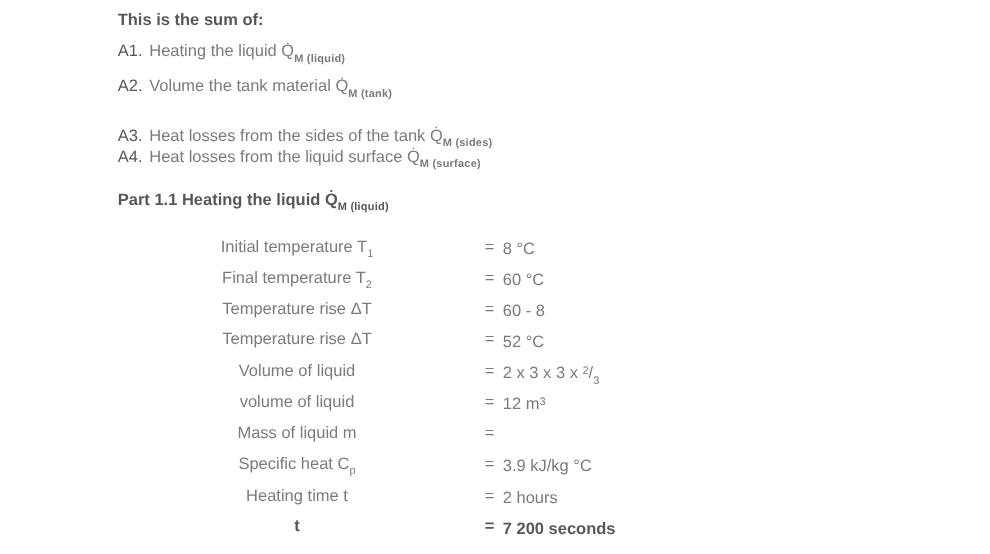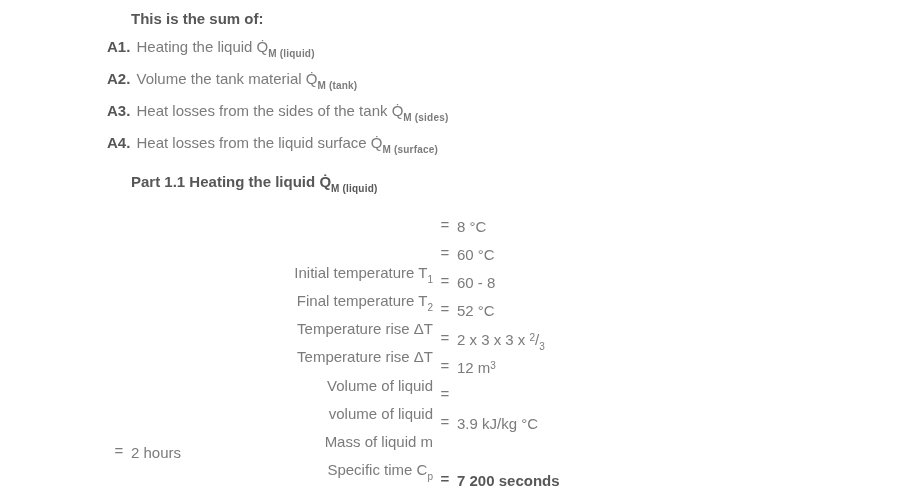--- a/index.html
+++ b/index.html
@@ -2,26 +2,26 @@
 <html><head>
 <meta charset="utf-8">
 <style>
   html, body { margin:0; padding:0; background:#ffffff; }
   .page {
     position:relative; width:900px; height:504px; background:#ffffff;
     font-family:"Liberation Sans","DejaVu Sans",sans-serif;
     font-size:15px; color:#7b7b7b; overflow:hidden;
   }
   .line { position:absolute; left:107px; line-height:19px; white-space:nowrap; }
-  .bold { font-weight:bold; color:#575757;margin-left:24px; }
-  .prefix { font-weight:bold; color:#575757; margin-right:2px; }
+  .bold { font-weight:bold; color:#575757; }
+  .prefix { font-weight:normal; color:#575757; margin-right:2px; }
   .qsub { font-size:10px; font-weight:bold; vertical-align:-5px; letter-spacing:0.2px; }
   .part-heading .qsub { color:#575757; }
   .eq-row { position:absolute; left:107px; display:flex; line-height:19px; white-space:nowrap; }
-  .eq-label { display:inline-block; width:326px; text-align:right;margin-top:48px; }
+  .eq-label { display:inline-block; width:326px; text-align:center; }
   .eq-sign { display:inline-block; width:24px; text-align:center; }
   .eq-value { display:inline-block; }
   .ssub { font-size:10px; vertical-align:-5px; }
   .ssup { font-size:10px; vertical-align:4px; }
   .eq-row-bold .eq-label, .eq-row-bold .eq-sign, .eq-row-bold .eq-value {
     font-weight:bold; color:#575757;
   }
 </style>
 </head>
 <body>
@@ -31,21 +31,21 @@
   <div class="line bold" style="top:9px">This is the sum of:</div>
 
   <div class="line" style="top:37px">
     <span class="prefix">A1.</span><span> Heating the liquid </span><span>Q̇</span><sub class="qsub">M (liquid)</sub>
   </div>
 
   <div class="line" style="top:69px">
     <span class="prefix">A2.</span><span> Volume the tank material </span><span>Q̇</span><sub class="qsub">M (tank)</sub>
   </div>
 
-  <div class="line" style="top:101px">
+  <div class="line" style="top:114px">
     <span class="prefix">A3.</span><span> Heat losses from the sides of the tank </span><span>Q̇</span><sub class="qsub">M (sides)</sub>
   </div>
 
   <div class="line" style="top:133px">
     <span class="prefix">A4.</span><span> Heat losses from the liquid surface </span><span>Q̇</span><sub class="qsub">M (surface)</sub>
   </div>
 
   <div class="line bold part-heading" style="top:172px">
     <span>Part 1.1 Heating the liquid </span><span>Q̇</span><sub class="qsub">M (liquid)</sub>
   </div>
@@ -85,26 +85,27 @@
     <span class="eq-sign">=</span>
     <span class="eq-value"><span>12 m</span><sup class="ssup">3</sup><span></span><sub class="ssub"></sub></span>
   </div>
 
   <div class="eq-row" style="top:384px">
     <span class="eq-label"><span>Mass of liquid m</span><sub class="ssub"></sub></span>
     <span class="eq-sign">=</span>
   </div>
 
   <div class="eq-row" style="top:412px">
-    <span class="eq-label"><span>Specific time C</span><sub class="ssub">p</sub></span>
+    <span class="eq-label"><span>Specific heat C</span><sub class="ssub">p</sub></span>
     <span class="eq-sign">=</span>
     <span class="eq-value"><span>3.9 kJ/kg °C</span><sup class="ssup"></sup><span></span><sub class="ssub"></sub></span>
   </div>
 
   <div class="eq-row" style="top:441px">
+    <span class="eq-label"><span>Heating time t</span><sub class="ssub"></sub></span>
     <span class="eq-sign">=</span>
     <span class="eq-value"><span>2 hours</span><sup class="ssup"></sup><span></span><sub class="ssub"></sub></span>
   </div>
 
   <div class="eq-row eq-row-bold" style="top:469px">
     <span class="eq-label"><span>t</span><sub class="ssub"></sub></span>
     <span class="eq-sign">=</span>
     <span class="eq-value"><span>7 200 seconds</span><sup class="ssup"></sup><span></span><sub class="ssub"></sub></span>
   </div>
 

